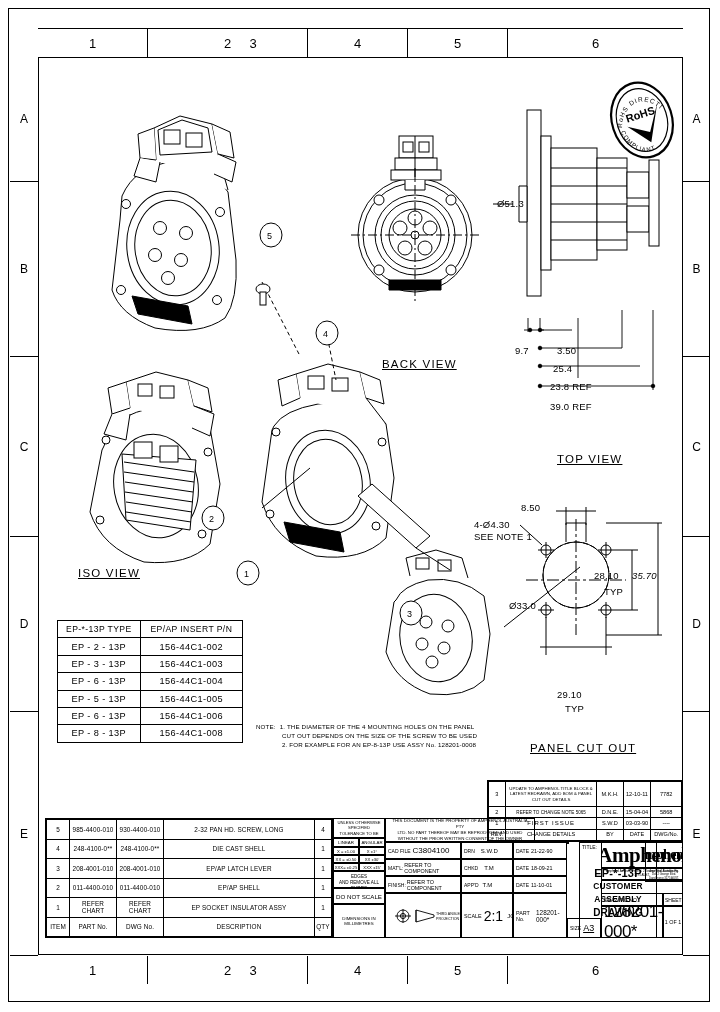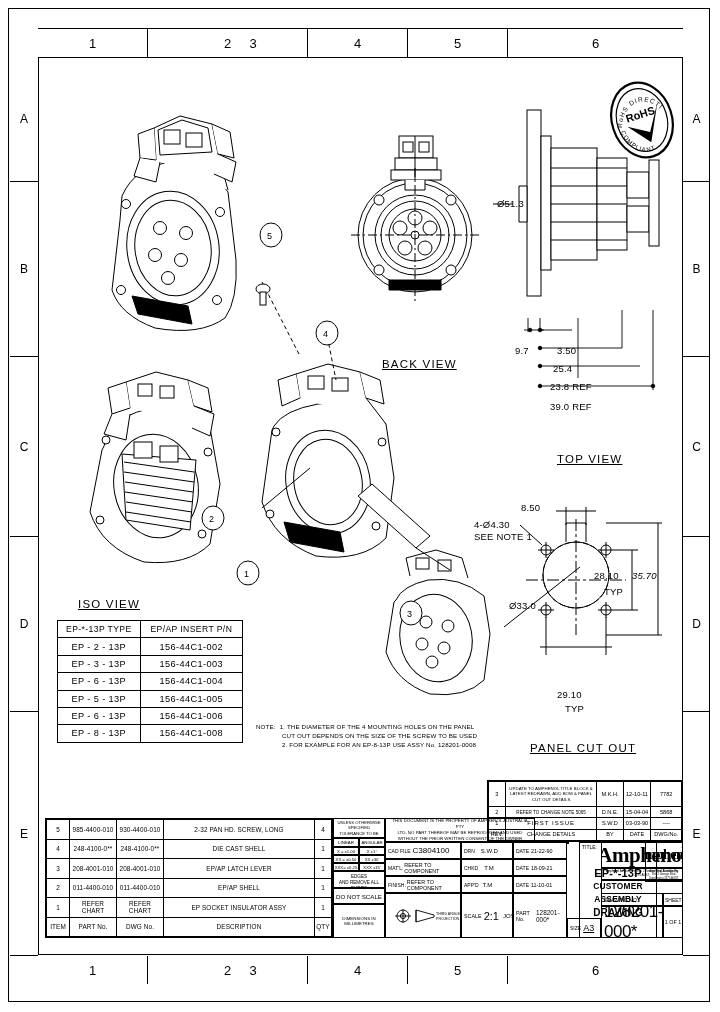--- a/index.html
+++ b/index.html
@@ -154,21 +154,21 @@
       <rect x="100" y="6" width="14" height="12" fill="#fff"></rect>
       <path d="M52,34 L44,54 L66,60 L70,34" fill="#fff"></path>
       <path d="M134,26 L154,34 L150,56 L132,48" fill="#fff"></path>
       <circle cx="46" cy="60" r="4" fill="#fff"></circle>
       <circle cx="148" cy="72" r="4" fill="#fff"></circle>
       <circle cx="40" cy="140" r="4" fill="#fff"></circle>
       <circle cx="142" cy="154" r="4" fill="#fff"></circle>
     </g>
   </svg>
 
-  <div class="vlabel" style="left:78px;top:567px;margin-top:31px;">ISO VIEW</div>
+  <div class="vlabel" style="left:78px;top:567px;">ISO VIEW</div>
 
   <svg style="position:absolute;left:355px;top:128px;" width="120" height="215">
     <g stroke="#000" fill="none" stroke-width="1">
       <circle cx="60" cy="107" r="57" fill="#fff"></circle>
       <circle cx="60" cy="107" r="52" fill="#fff"></circle>
       <circle cx="60" cy="107" r="40" fill="#fff"></circle>
       <circle cx="60" cy="107" r="34" fill="#fff"></circle>
       <circle cx="60" cy="107" r="26" fill="#fff"></circle>
 
       <circle cx="60" cy="90" r="7" fill="#fff"></circle>
@@ -609,21 +609,21 @@
           <line x1="9" y1="2" x2="9" y2="16"></line>
         <path d="M22,3 L40,8 L40,10 L22,15 Z"></path>
         <line x1="22" y1="3" x2="22" y2="15"></line>
       </g>
       <text x="42" y="8" font-size="3.6" font-family="Liberation Sans, sans-serif">THIRD ANGLE</text>
       <text x="42" y="13" font-size="3.6" font-family="Liberation Sans, sans-serif">PROJECTION</text>
     </svg>
   </div>
   <div class="cellbox" style="left:461px;top:893px;width:52px;height:45px;display:flex;align-items:center;padding:0 2px;gap:2px;">
     <span style="font-size:5.4px;">SCALE</span>
-    <span style="font-size:11px;">2:1</span>
+    <span style="font-size:14px;">2:1</span>
     <span style="font-size:6px;margin-left:2px;">JOS</span>
   </div>
   <div class="cellbox" style="left:513px;top:893px;width:54px;height:45px;display:flex;align-items:center;padding:0 2px;gap:2px;">
     <span style="font-size:5.4px;">PART No.</span>
     <span style="font-size:6.4px;">128201-000*</span>
   </div>
 
   <div class="cellbox" style="left:567px;top:842px;width:0;height:0;border:none;"></div>
   <div class="cellbox col" style="left:535px;top:842px;width:0;height:0;border:none;"></div>
 

